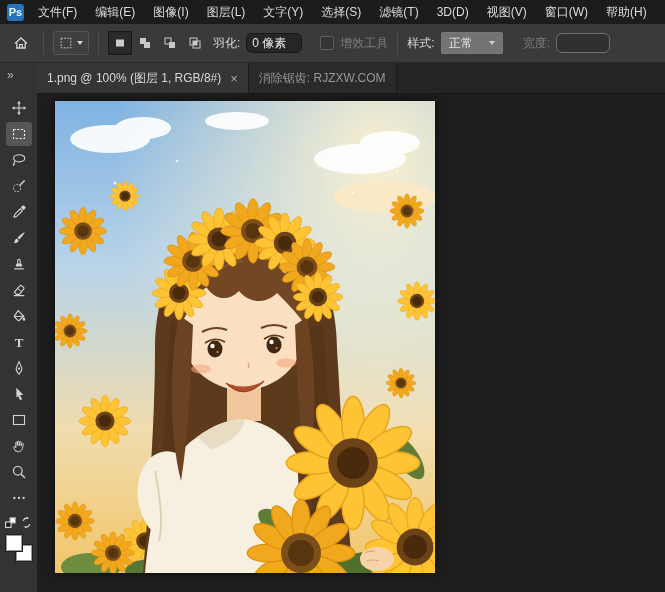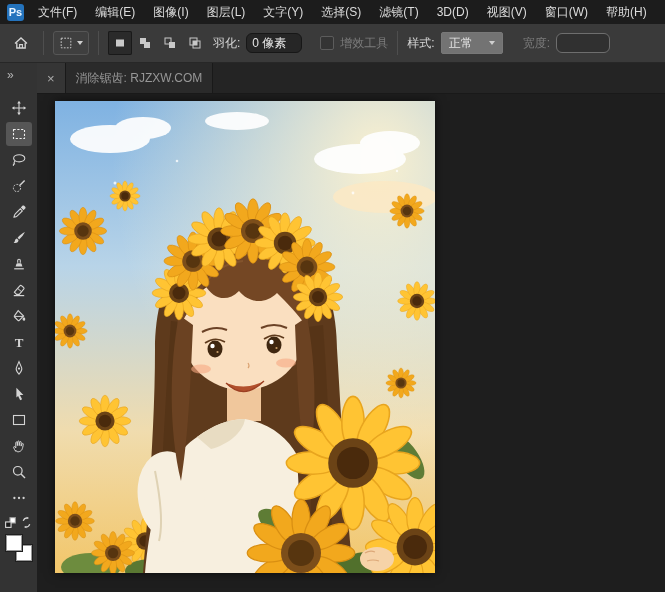--- a/index.html
+++ b/index.html
@@ -270,20 +270,21 @@
 
       <div class="swatches">
         <div class="swatch fg"></div>
         <div class="swatch bg"></div>
       </div>
     </div>
 
     <div class="right-col">
       <div class="tab-bar">
         <div class="tab active">
+          <span>1.png @ 100% (图层 1, RGB/8#)</span>
           <span class="tab-close">×</span>
         </div>
         <div class="tab inactive">
           <span>消除锯齿: RJZXW.COM</span>
         </div>
       </div>
 
       <div class="canvas">
         <div class="artboard">
 

